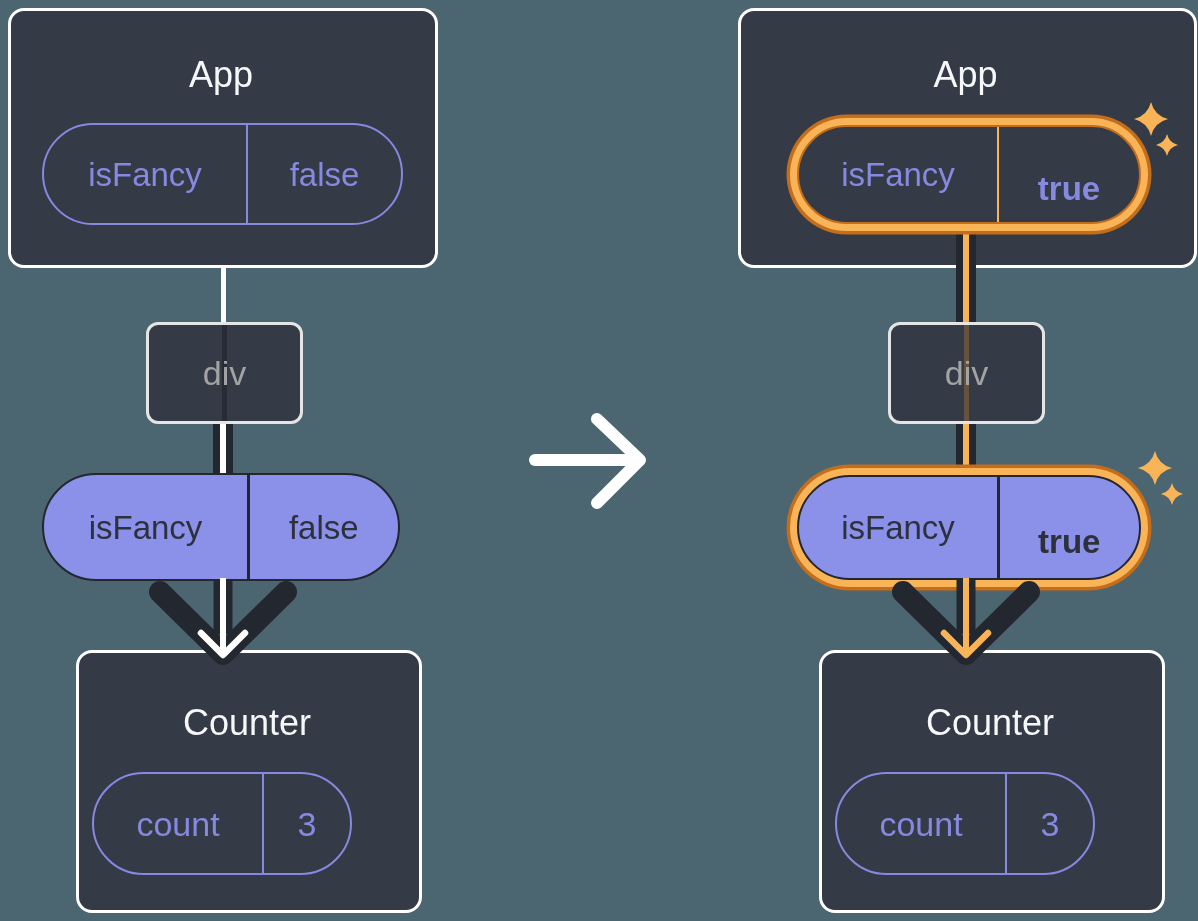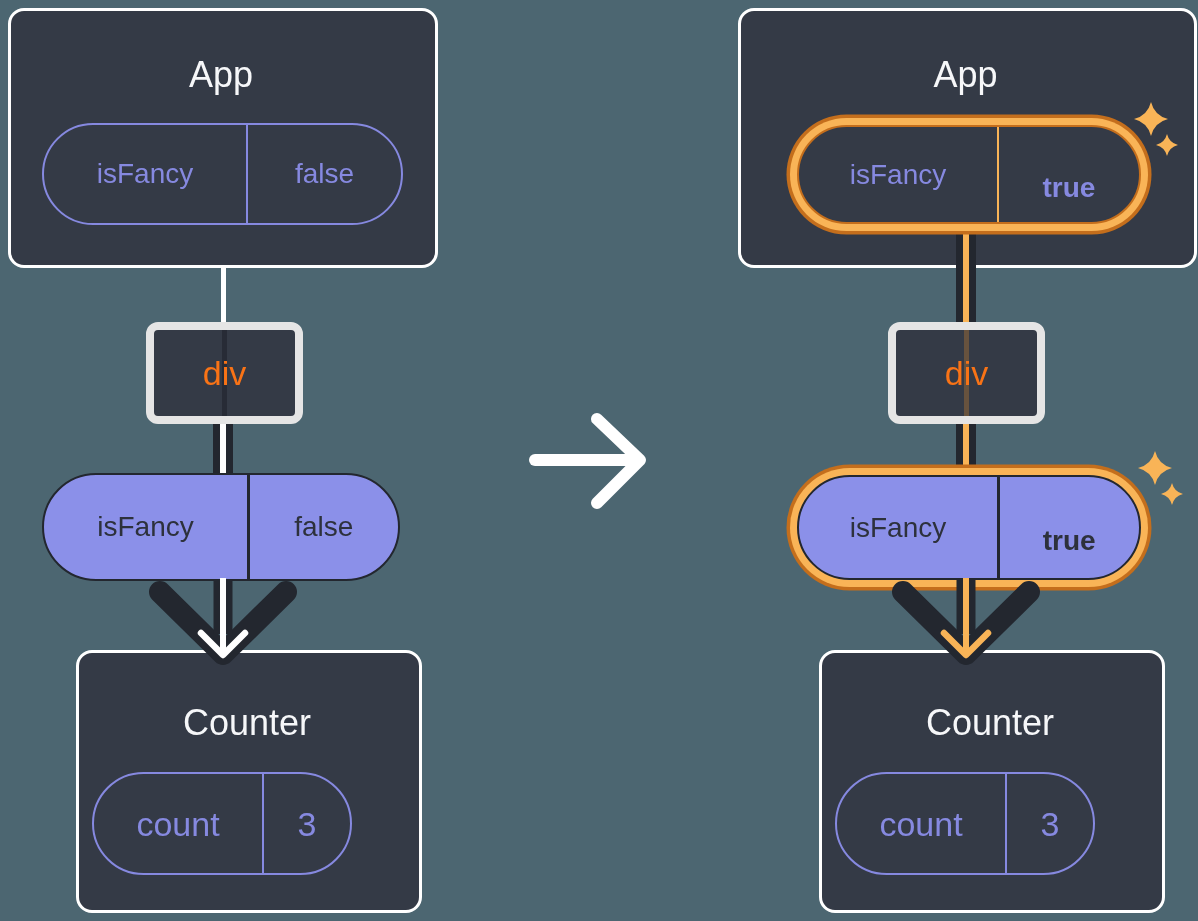--- a/index.html
+++ b/index.html
@@ -8,36 +8,36 @@
     background:#4c6671;
     font-family:"Liberation Sans","DejaVu Sans",sans-serif;
     -webkit-font-smoothing:antialiased;
   }
   .card{position:absolute;background:#343a46;border:3px solid #ffffff;box-sizing:border-box;z-index:1;}
   .app-card{border-radius:16px;}
   .counter-card{border-radius:16px;margin-left:24px;}
   .node-title{position:absolute;left:0;right:4px;text-align:center;color:#f6f7f9;
     font-size:36px;font-weight:500;line-height:1;z-index:2;}
   .pill{position:absolute;display:flex;align-items:stretch;box-sizing:border-box;z-index:8;}
-  .cell{display:flex;align-items:center;justify-content:center;font-size:28px;line-height:1;}
+  .cell{display:flex;align-items:center;justify-content:center;font-size:33px;line-height:1;}
   .vdiv{align-self:stretch;}
   
   .state-pill{border:2.5px solid #8689e0;border-radius:60px;color:#8689e0;background:transparent;}
   .state-pill .vdiv{width:2px;background:#8689e0;}
   
   .prop-pill{background:#8b90e9;border:2.5px solid #23272f;border-radius:60px;color:#2d313c;}
   .prop-pill .vdiv{width:2.5px;background:#23272f;}
   
   .fancy{box-shadow:0 0 0 7px #f9b457, 0 0 0 10.5px #c46e1c;}
   .fancy-dark{background:#343a46;border:2.5px solid #c46e1c;border-radius:60px;color:#8689e0;}
   .fancy-dark .vdiv{width:2px;background:#f9b457;}
   .bold{font-weight:700;margin-top:27px;}
-  .div-node{position:absolute;width:157px;height:102px;background:#343a46;border:8px solid #e5e5e5;
+  .div-node{position:absolute;width:157px;height:102px;background:#343a46;border:3px solid #e5e5e5;
     border-radius:12px;box-sizing:border-box;display:flex;align-items:center;justify-content:center;
-    color:#f97316;font-size:34px;font-weight:500;z-index:6;}
+    color:#a3a3a3;font-size:34px;font-weight:500;z-index:6;}
   .stripe{position:absolute;top:0;bottom:0;left:50%;width:5px;margin-left:-2.5px;}
   .stripe-dark{background:rgba(20,22,30,0.4);}
   .stripe-orange{background:rgba(201,130,50,0.35);}
   .divtext{position:relative;z-index:2;}
   .wline{position:absolute;width:5px;background:#ffffff;z-index:4;}
   .seg{position:absolute;width:20px;z-index:4;}
   .seg-white{background:linear-gradient(90deg,#23272f 0 7px,#ffffff 7px 13px,#23272f 13px 20px);}
   .seg-orange{background:linear-gradient(90deg,#23272f 0 7px,#f9b457 7px 13px,#23272f 13px 20px);}
   .arrow-svg{position:absolute;z-index:10;}
   .sparkle-svg{position:absolute;z-index:12;}

